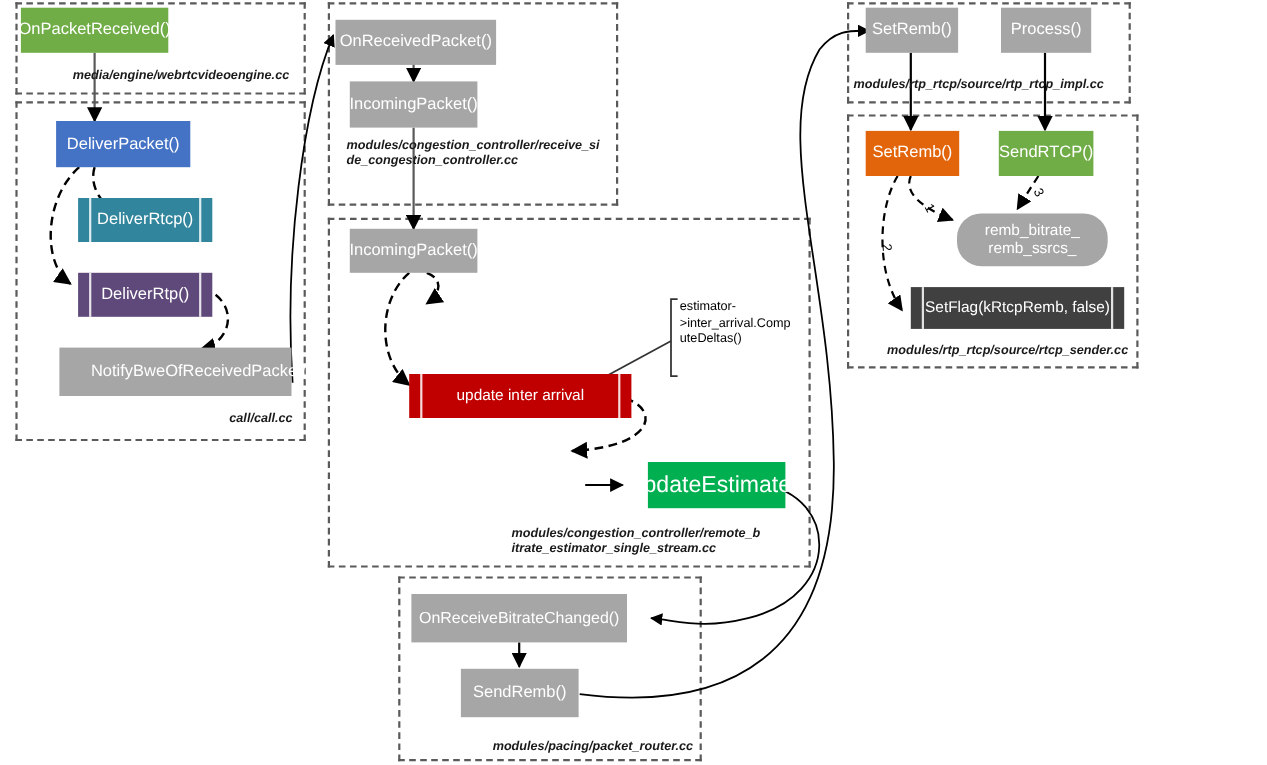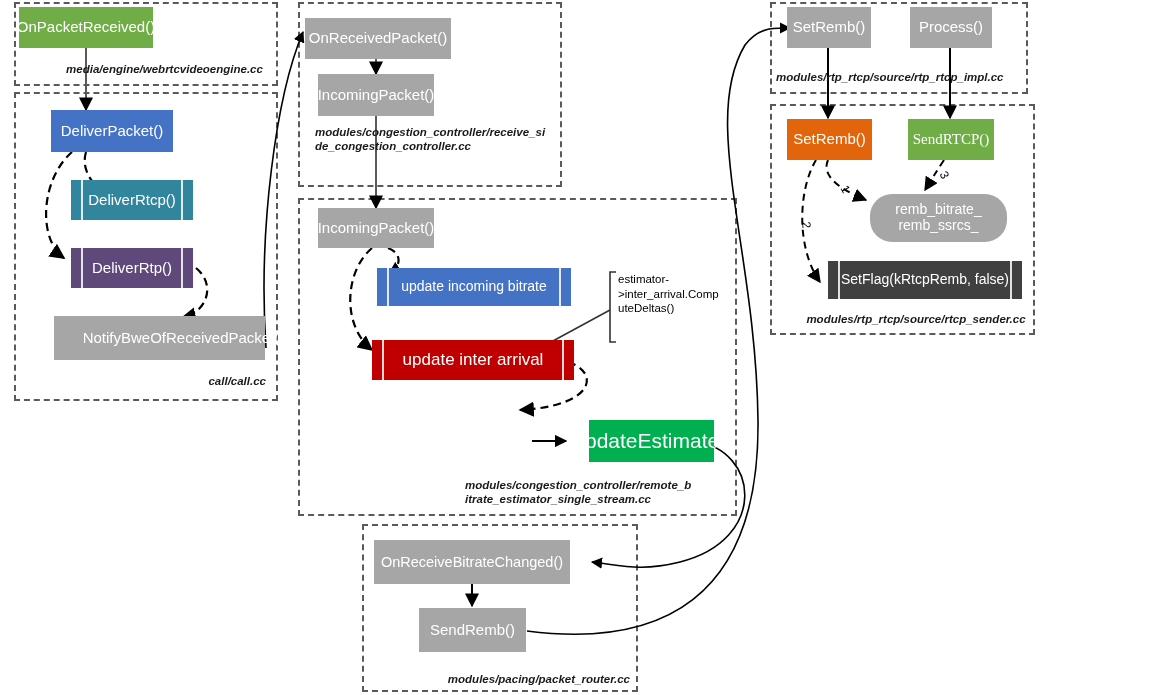--- a/index.html
+++ b/index.html
@@ -173,23 +173,22 @@
 
   <div class="node gray" style="left:305px; top:7px; width:146px; height:41px; font-size:15px;margin-top:11px;">OnReceivedPacket()</div>
 
   <div class="node gray" style="left:318px; top:74px; width:116px; height:42px; font-size:15px;">IncomingPacket()</div>
 
   <div class="file-label" style="left:315px; top:125px; width:244px; font-size:11.5px; white-space:pre-line;">modules/congestion_controller/receive_si
 de_congestion_controller.cc</div>
 
   <div class="node gray" style="left:318px; top:208px; width:116px; height:40px; font-size:15px;">IncomingPacket()</div>
 
-  <div class="node blue proc" style="left:377px; top:268px; width:194px; height:38px; font-size:14px;">update incoming bitrate</div>
-
-  <div class="node red proc" style="left:372px; top:340px; width:202px; height:40px; font-size:17px;">update inter arrival</div>
+
+  <div class="node red proc" style="left:372px; top:340px; width:202px; height:40px; font-size:14px;">update inter arrival</div>
 
 
   <div class="node emerald" style="left:589px; top:420px; width:125px; height:42px; font-size:21px;">UpdateEstimate()</div>
 
   <div class="note" style="left:618px; top:272px; width:112px; font-size:11.5px; white-space:pre-line;">estimator-
 &gt;inter_arrival.Comp
 uteDeltas()</div>
 
   <div class="file-label" style="left:465px; top:478px; width:260px; font-size:11.5px; white-space:pre-line;">modules/congestion_controller/remote_b
 itrate_estimator_single_stream.cc</div>
@@ -201,21 +200,21 @@
   <div class="file-label" style="left:380px; top:672px; width:250px; font-size:11.5px; text-align:right;">modules/pacing/packet_router.cc</div>
 
   <div class="node gray" style="left:787px; top:7px; width:84px; height:41px; font-size:15px;">SetRemb()</div>
 
   <div class="node gray" style="left:910px; top:7px; width:82px; height:41px; font-size:15px;">Process()</div>
 
   <div class="file-label" style="left:776px; top:70px; width:248px; font-size:11.5px;">modules/rtp_rtcp/source/rtp_rtcp_impl.cc</div>
 
   <div class="node orange" style="left:787px; top:119px; width:85px; height:41px; font-size:15px;">SetRemb()</div>
 
-  <div class="node green" style="left:908px; top:119px; width:86px; height:41px; font-size:15px;font-family:Liberation Serif, serif;">SendRTCP()</div>
+  <div class="node green" style="left:908px; top:119px; width:86px; height:41px; font-size:15px;">SendRTCP()</div>
 
   <div class="node gray stadium" style="left:870px; top:194px; width:137px; height:48px; font-size:14px; white-space:pre-line;">remb_bitrate_
 remb_ssrcs_</div>
 
   <div class="node cyan proc" style="left:828px; top:261px; width:194px; height:38px; font-size:14px;">SetFlag(kRtcpRemb, false)</div>
 
   <div class="file-label" style="left:800px; top:312px; width:232px; font-size:11.5px; text-align:center;">modules/rtp_rtcp/source/rtcp_sender.cc</div>
 
   <div class="edge-num" style="left:842px; top:182px; transform:rotate(62deg);">1</div>
   <div class="edge-num" style="left:803px; top:218px; transform:rotate(84deg);">2</div>

